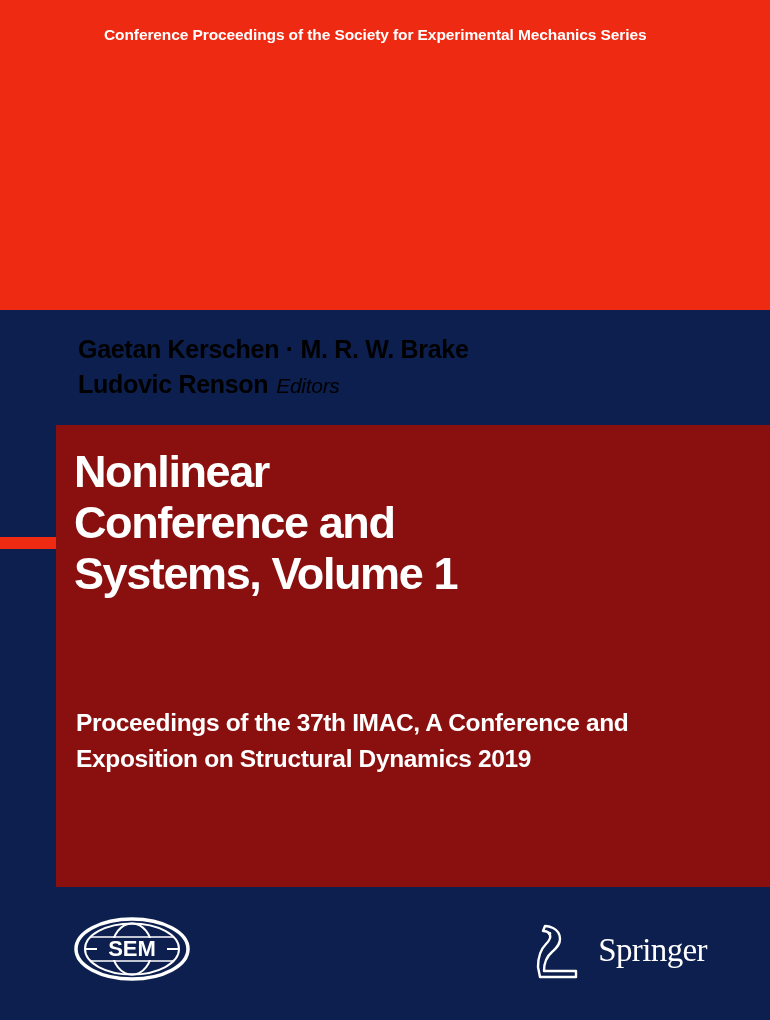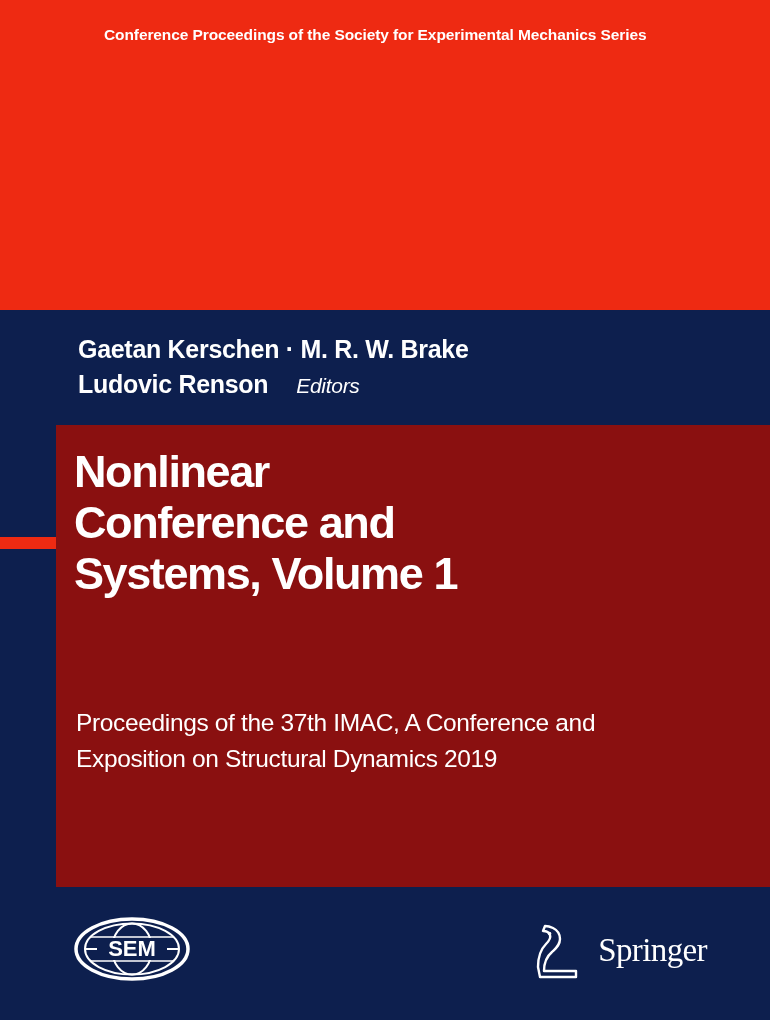--- a/index.html
+++ b/index.html
@@ -46,34 +46,34 @@
     top: 310px;
     width: 770px;
     height: 115px;
     background: #0d1f4e;
   }
   .editors {
     position: absolute;
     left: 78px;
     top: 332px;
     width: 660px;
-    color: #ffffff;
+    color: #000000;
   }
   .editors .line {
     font-size: 25px;
     font-weight: bold;
     line-height: 1.38;
     letter-spacing: -0.3px;
     white-space: nowrap;
   }
   .editors .role {
     font-style: italic;
     font-weight: normal;
     font-size: 21px;
-    padding-left: 28px;
+    padding-left: 8px;
   }
 
   
   .spine {
     position: absolute;
     left: 0;
     top: 425px;
     width: 56px;
     height: 595px;
     background: #0d1f4e;
@@ -116,21 +116,21 @@
     line-height: 1.13;
     letter-spacing: -1.4px;
   }
   .book-subtitle {
     position: absolute;
     left: 76px;
     top: 705px;
     width: 650px;
     color: #ffffff;
     font-size: 24.5px;
-    font-weight: normal;
+    font-weight: bold;
     line-height: 1.45;
     letter-spacing: -0.35px;
   }
 
   
   .sem-logo {
     position: absolute;
     left: 74px;
     top: 912px;
     width: 116px;

